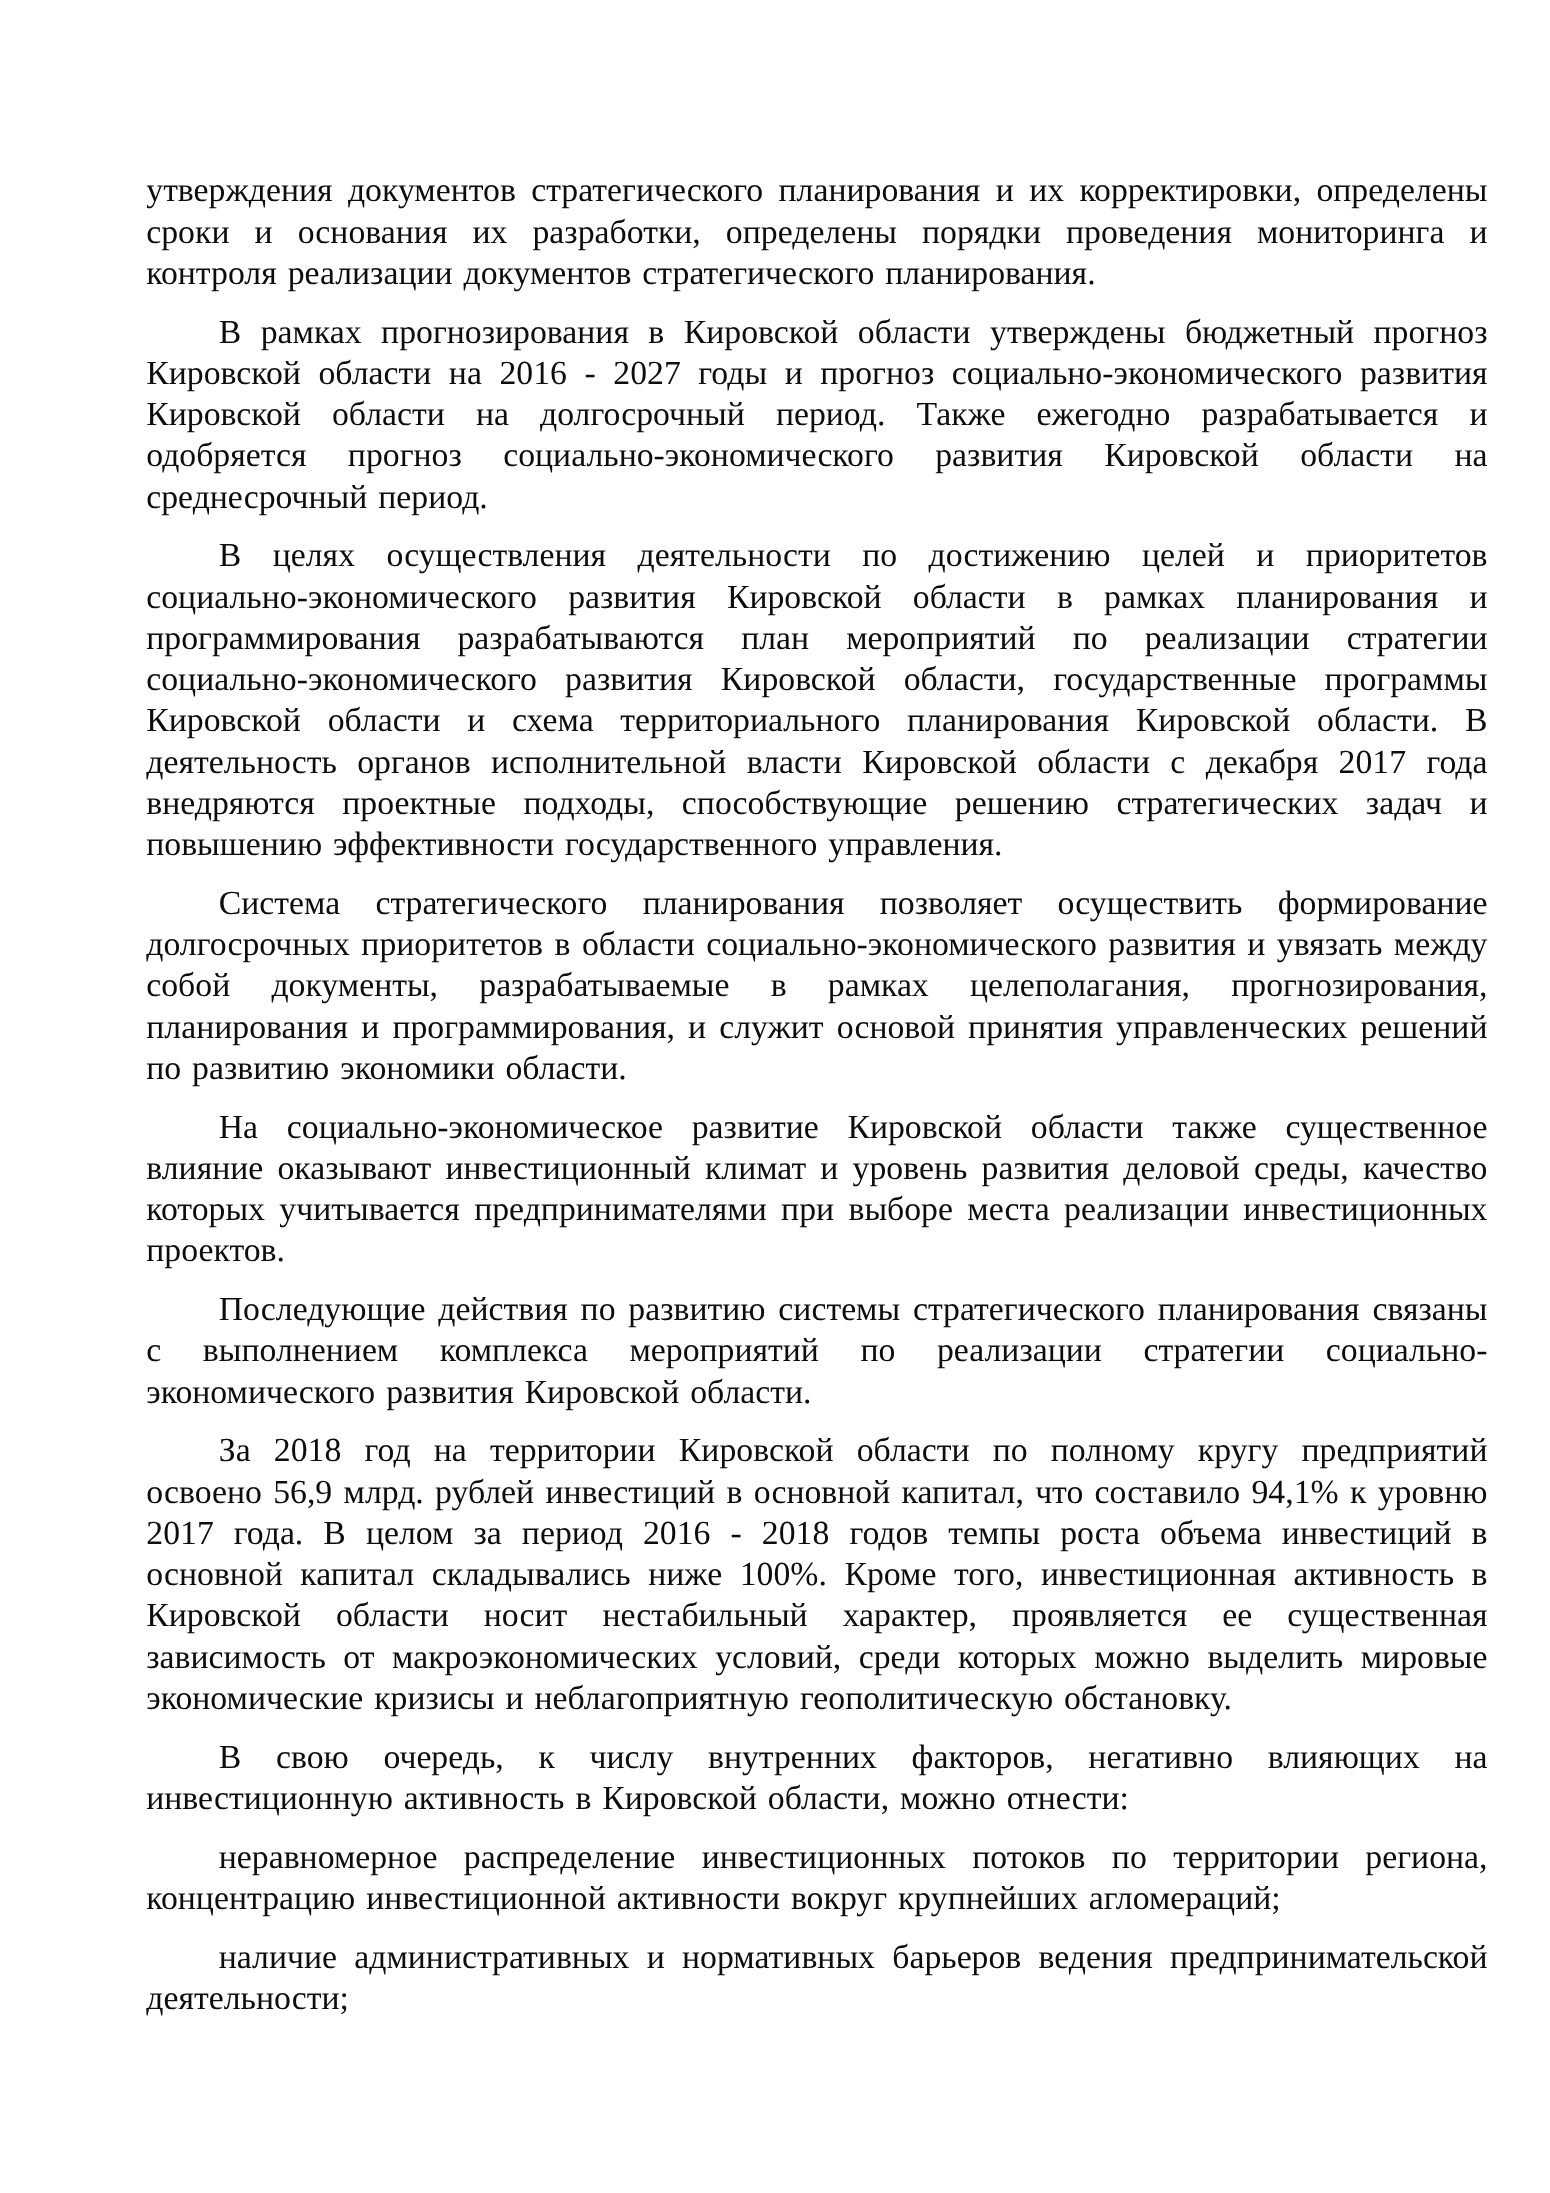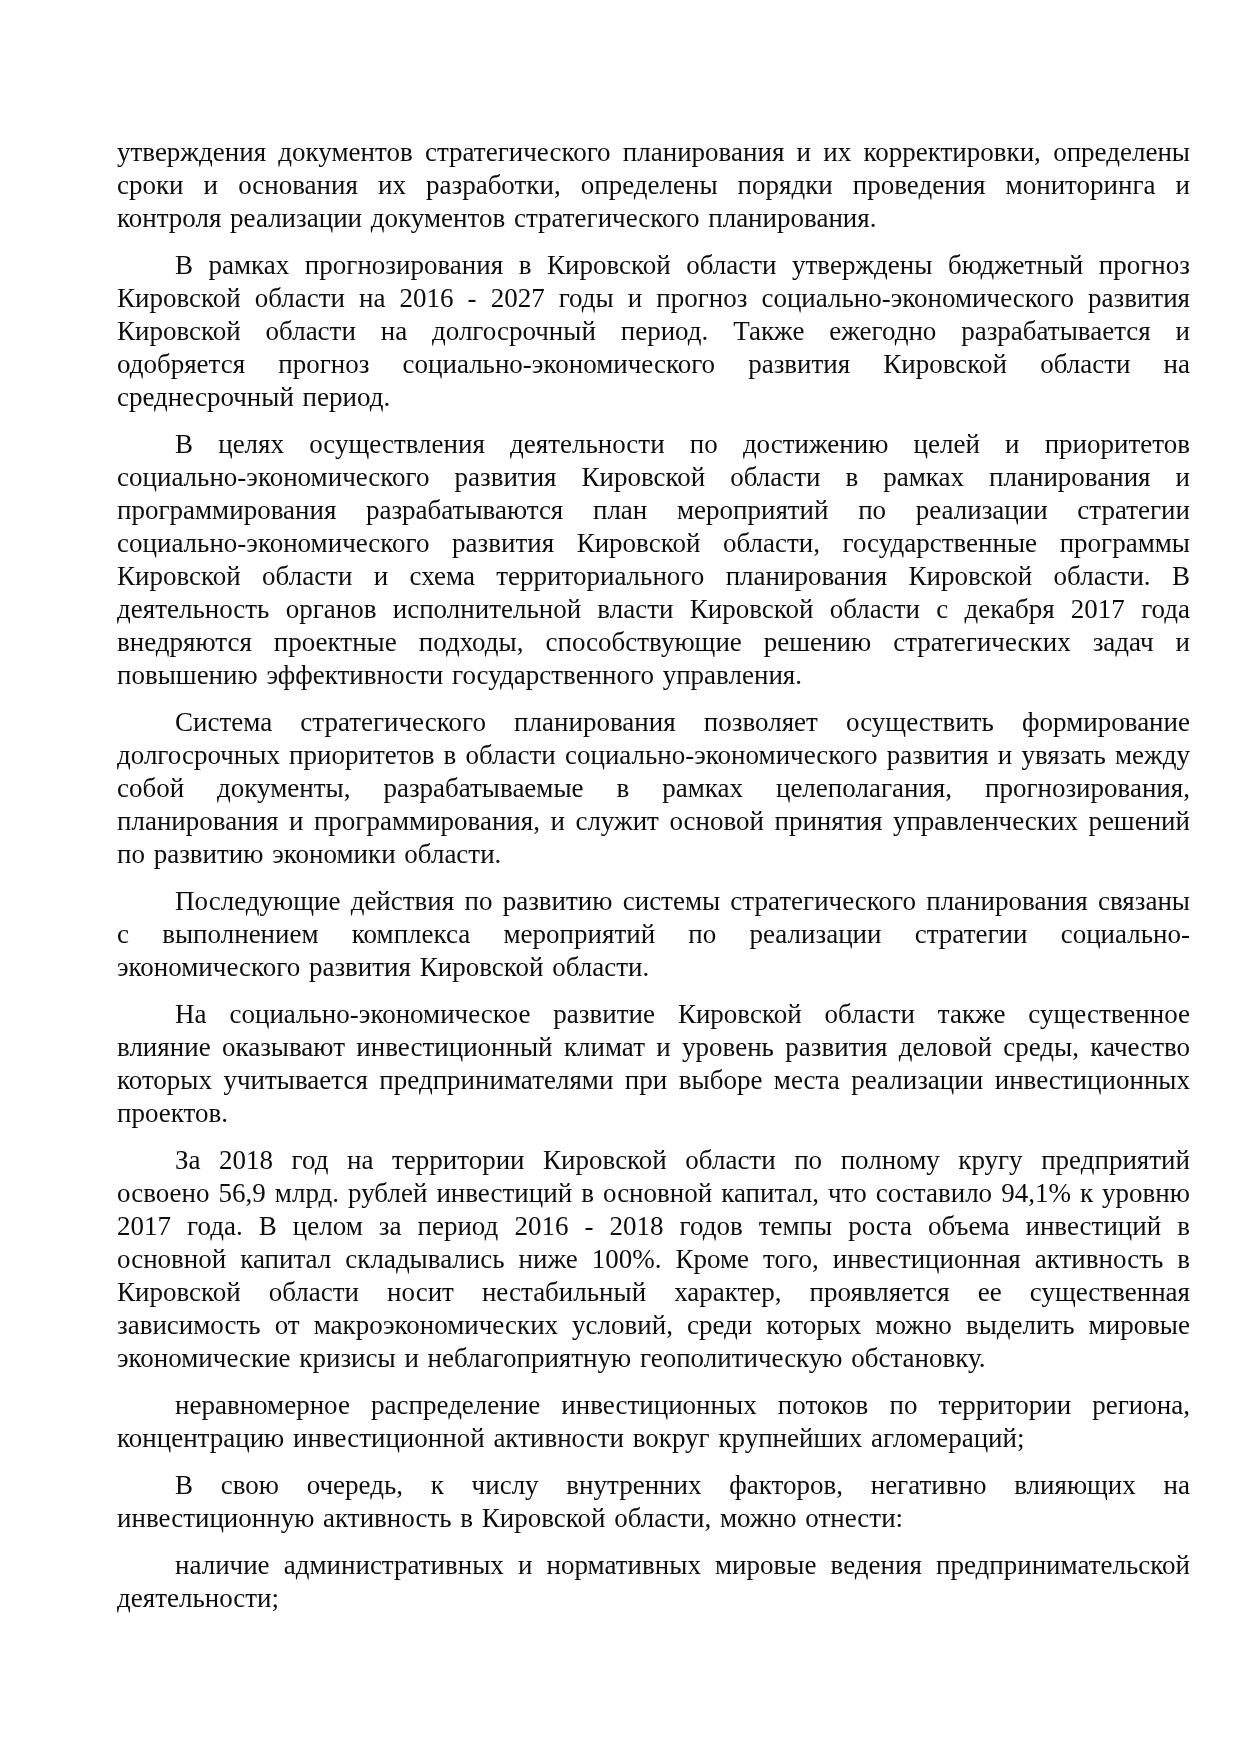--- a/index.html
+++ b/index.html
@@ -36,20 +36,20 @@
 </style>
 </head>
 <body>
 
 <div class="page">
   <div class="content">
     <p class="no-indent">утверждения документов стратегического планирования и их корректировки, определены сроки и основания их разработки, определены порядки проведения мониторинга и контроля реализации документов стратегического планирования.</p>
     <p>В рамках прогнозирования в Кировской области утверждены бюджетный прогноз Кировской области на 2016 - 2027 годы и прогноз социально-экономического развития Кировской области на долгосрочный период. Также ежегодно разрабатывается и одобряется прогноз социально-экономического развития Кировской области на среднесрочный период.</p>
     <p>В целях осуществления деятельности по достижению целей и приоритетов социально-экономического развития Кировской области в рамках планирования и программирования разрабатываются план мероприятий по реализации стратегии социально-экономического развития Кировской области, государственные программы Кировской области и схема территориального планирования Кировской области. В деятельность органов исполнительной власти Кировской области с декабря 2017 года внедряются проектные подходы, способствующие решению стратегических задач и повышению эффективности государственного управления.</p>
     <p>Система стратегического планирования позволяет осуществить формирование долгосрочных приоритетов в области социально-экономического развития и увязать между собой документы, разрабатываемые в рамках целеполагания, прогнозирования, планирования и программирования, и служит основой принятия управленческих решений по развитию экономики области.</p>
+    <p>На социально-экономическое развитие Кировской области также существенное влияние оказывают инвестиционный климат и уровень развития деловой среды, качество которых учитывается предпринимателями при выборе места реализации инвестиционных проектов.</p>
     <p>Последующие действия по развитию системы стратегического планирования связаны с выполнением комплекса мероприятий по реализации стратегии социально-экономического развития Кировской области.</p>
-    <p>На социально-экономическое развитие Кировской области также существенное влияние оказывают инвестиционный климат и уровень развития деловой среды, качество которых учитывается предпринимателями при выборе места реализации инвестиционных проектов.</p>
     <p>За 2018 год на территории Кировской области по полному кругу предприятий освоено 56,9 млрд. рублей инвестиций в основной капитал, что составило 94,1% к уровню 2017 года. В целом за период 2016 - 2018 годов темпы роста объема инвестиций в основной капитал складывались ниже 100%. Кроме того, инвестиционная активность в Кировской области носит нестабильный характер, проявляется ее существенная зависимость от макроэкономических условий, среди которых можно выделить мировые экономические кризисы и неблагоприятную геополитическую обстановку.</p>
+    <p>В свою очередь, к числу внутренних факторов, негативно влияющих на инвестиционную активность в Кировской области, можно отнести:</p>
     <p>неравномерное распределение инвестиционных потоков по территории региона, концентрацию инвестиционной активности вокруг крупнейших агломераций;</p>
-    <p>В свою очередь, к числу внутренних факторов, негативно влияющих на инвестиционную активность в Кировской области, можно отнести:</p>
-    <p>наличие административных и нормативных мировые ведения предпринимательской деятельности;</p>
+    <p>наличие административных и нормативных барьеров ведения предпринимательской деятельности;</p>
   </div>
 </div>
 
 </body></html>

